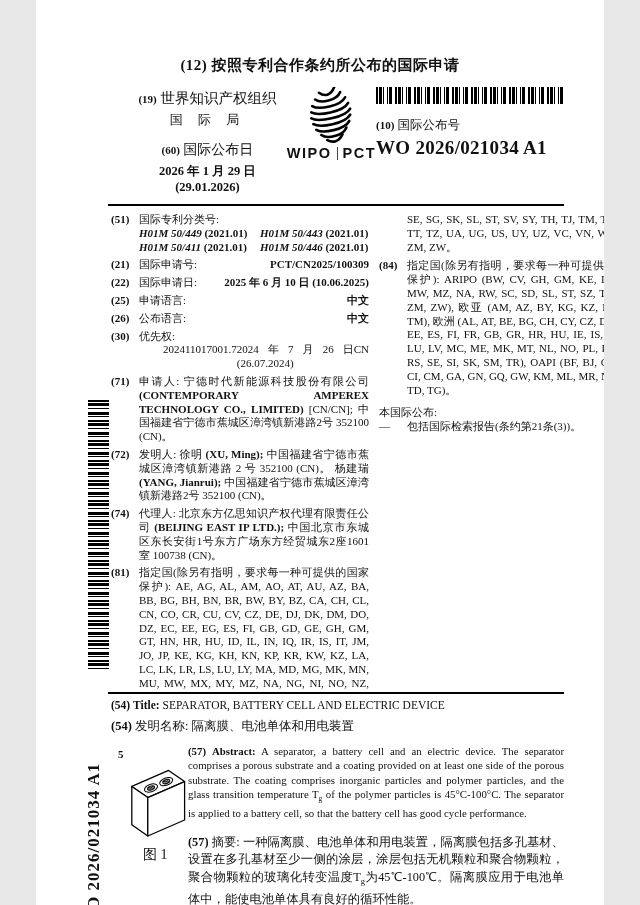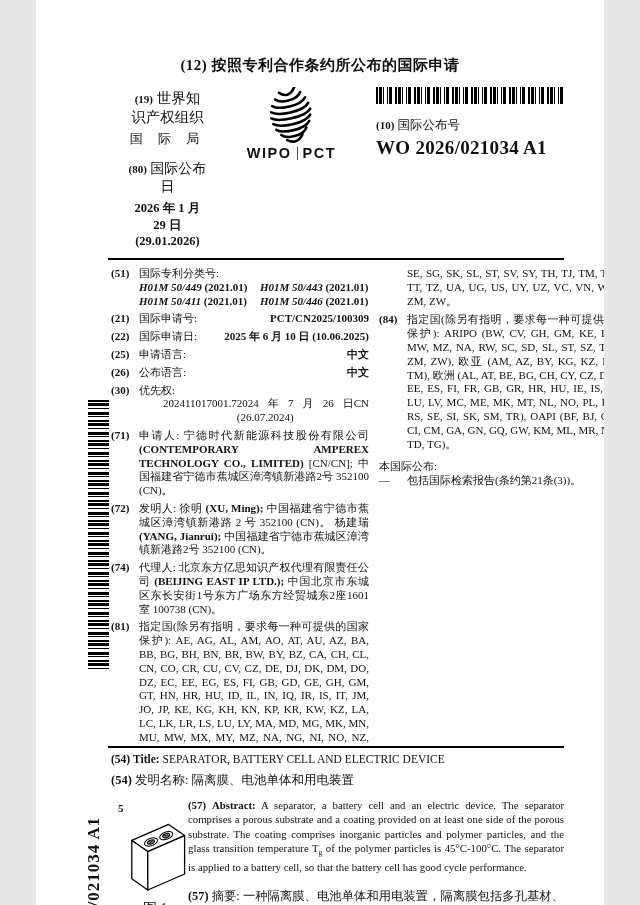--- a/index.html
+++ b/index.html
@@ -6,21 +6,21 @@
   .page{
     width:568px;height:905px;background:#ffffff;position:relative;
     margin:0 auto;color:#111;font-family:"Liberation Serif", serif;
     overflow:hidden;
   }
   .b{font-weight:bold;}
   .bi{font-weight:bold;font-style:italic;}
 
   
   .line12{margin-top:56px;text-align:center;font-size:15px;font-weight:bold;letter-spacing:.5px;}
-  .header-row{display:flex;margin:10px 38px 0 92px;align-items:flex-start;gap:40px;}
+  .header-row{display:flex;margin:10px 38px 0 92px;align-items:flex-start;}
   .hdr-left{width:218px;text-align:center;}
   .org-line{font-size:14.5px;margin-top:4px;}
   .org-line .code{font-size:11px;font-weight:bold;}
   .bureau{font-size:13px;letter-spacing:6px;margin-top:3px;}
   .pubdate-label{font-size:14px;margin-top:12px;}
   .pubdate-label .code{font-size:11px;font-weight:bold;}
   .pubdate-value{font-size:12.5px;font-weight:bold;margin-top:4px;}
   .hdr-center{width:112px;text-align:center;}
   .logo-svg{display:block;margin:2px auto 0;}
   .logo-text{font-family:"Liberation Sans",sans-serif;font-weight:bold;font-size:14.5px;
@@ -81,21 +81,21 @@
   <div class="line12">(12) 按照专利合作条约所公布的国际申请</div>
 
   <div class="header-row">
     <div class="hdr-left">
       <div class="org-line">
         <span class="code">(19)</span>
         <span>世界知识产权组织</span>
       </div>
       <div class="bureau">国 际 局</div>
       <div class="pubdate-label">
-        <span class="code">(80)</span>
+        <span class="code">(60)</span>
         <span>国际公布日</span>
       </div>
       <div class="pubdate-value">2026 年 1 月 29 日 (29.01.2026)</div>
     </div>
 
     <div class="hdr-center">
       <svg class="logo-svg" width="64" height="58" viewBox="0 0 64 58">
         <g transform="rotate(-10 32 28)" fill="none" stroke="#000" stroke-width="2.6" stroke-linecap="round">
           <path d="M24,4  C28.8,9  35.2,9  40,1"></path>
           <path d="M19,10 C23.8,15 40.2,15 45,7"></path>

